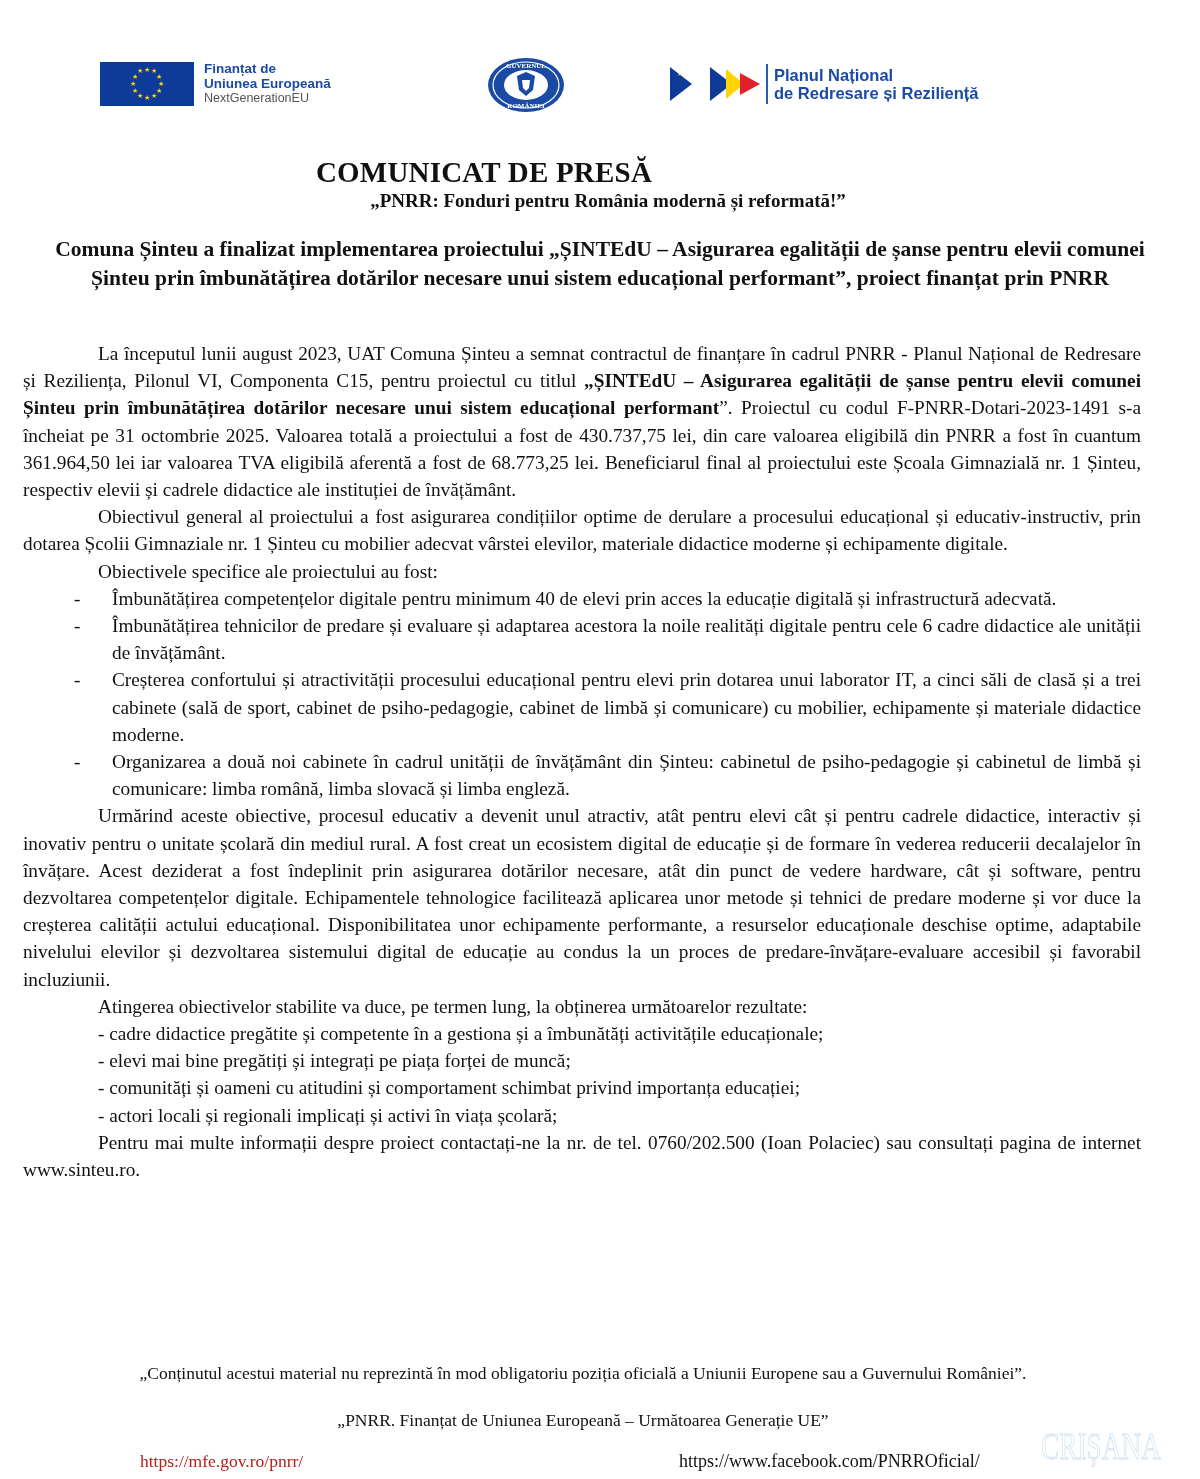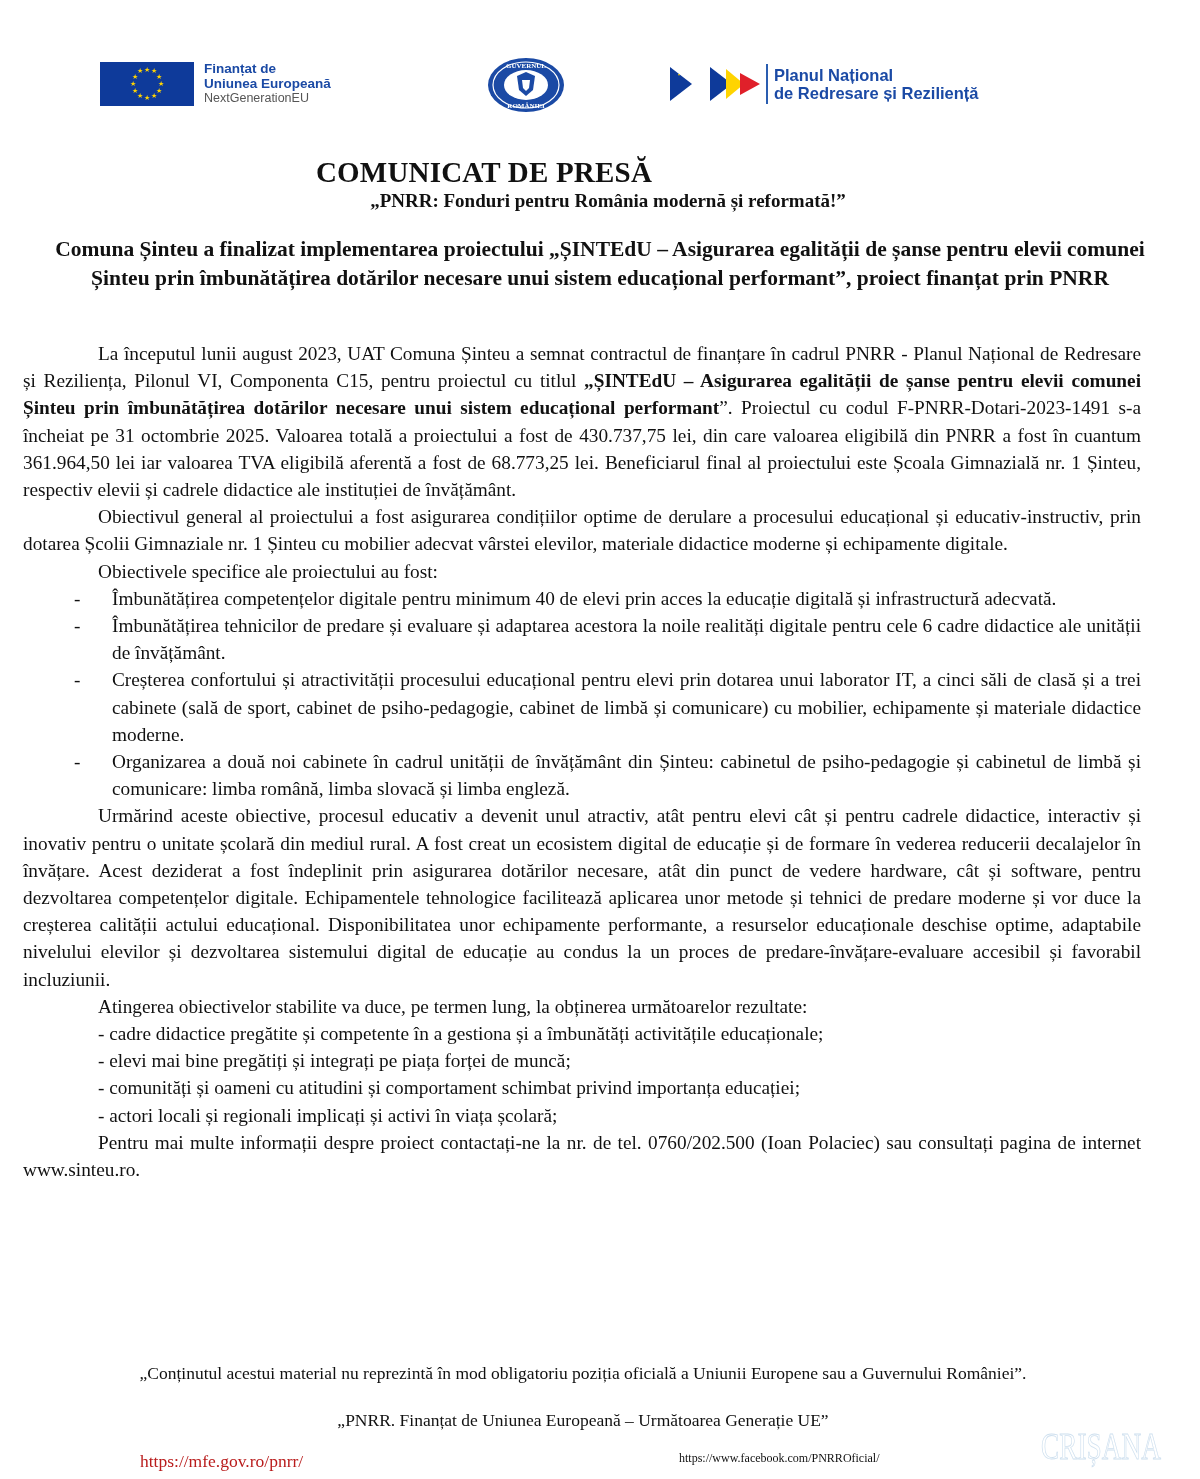--- a/index.html
+++ b/index.html
@@ -38,21 +38,21 @@
   .bullets li { position: relative; padding-left: 89px; text-align: justify; }
   .bullets li .dash { position: absolute; left: 51px; top: 0; }
   .results { margin: 0; padding: 0; list-style: none; }
   .results li { padding-left: 75px; text-align: justify; }
   .results li.wrap { padding-left: 0; text-indent: 75px; }
 
   
   .disclaimer { position: absolute; top: 1363px; left: 0; width: 1166px; text-align: center; font-size: 17.5px; }
   .motto { position: absolute; top: 1410px; left: 0; width: 1166px; text-align: center; font-size: 17.5px; }
   .link-left { position: absolute; top: 1451px; left: 140px; font-size: 17.5px; color: #b91c1c; text-decoration: none; }
-  .link-right { position: absolute; top: 1451px; left: 679px; font-size: 12px; color: #111; text-decoration: none; }
+  .link-right { position: absolute; top: 1451px; left: 679px; font-size: 18px; color: #111; text-decoration: none; }
   .watermark { position: absolute; top: 1424px; left: 1041px; font-family: "Liberation Serif", serif;
                font-size: 38px; color: transparent; -webkit-text-stroke: 0.8px #cfe0ef; letter-spacing: 0px; transform: scaleX(0.72); transform-origin: left top; }
 </style>
 </head>
 <body>
 
 <div class="logos">
   <div class="eu-logo">
     <div class="eu-flag" id="euflag">
         <span class="star" style="left: 44px; top: 5px;">★</span>

